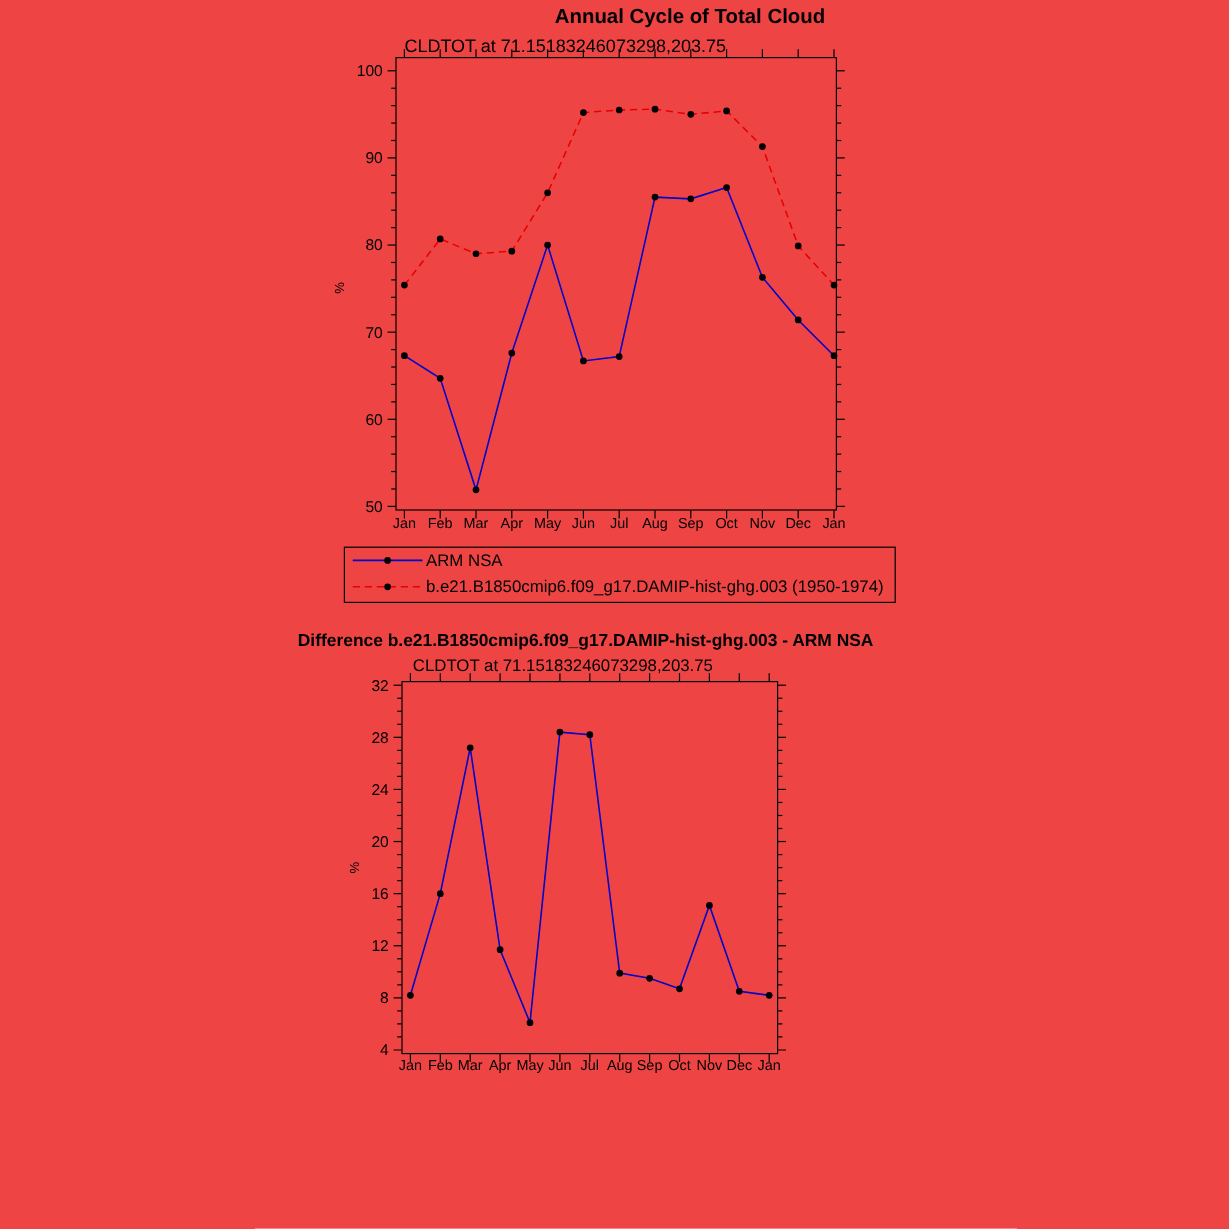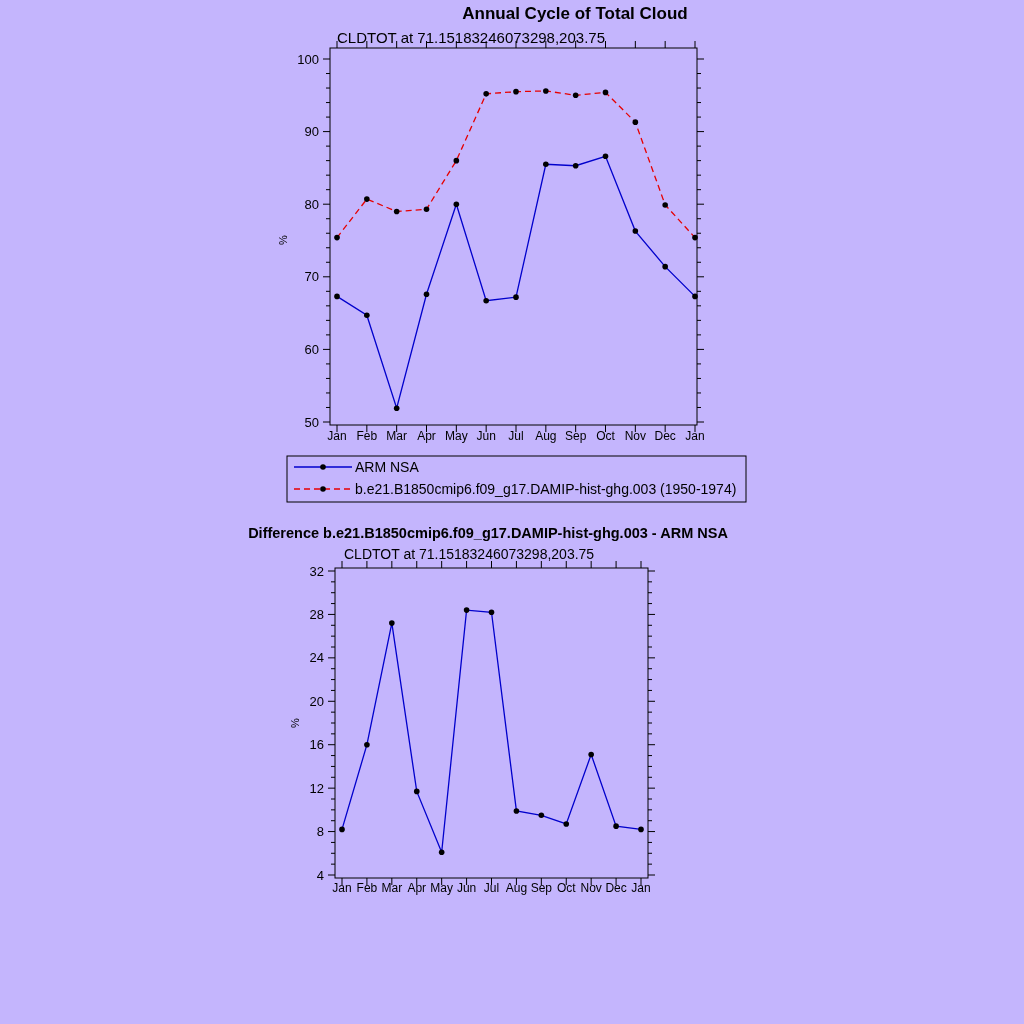--- a/index.html
+++ b/index.html
@@ -4,21 +4,21 @@
 <style>
   html, body {
     margin: 0;
     padding: 0;
     background: #ffffff;
   }
   .page {
     position: relative;
     width: 1024px;
     height: 1024px;
-    background: #c4b5fd;
+    background: #ef4444;
     overflow: hidden;
     font-family: "Liberation Sans", "DejaVu Sans", sans-serif;
   }
   svg { display: block; }
   svg text {
     font-family: "Liberation Sans", "DejaVu Sans", sans-serif;
     fill: #000000;
   }
   .chart-title   { font-size: 17px; font-weight: bold; }
   .chart-title-2 { font-size: 14.5px; font-weight: bold; }

